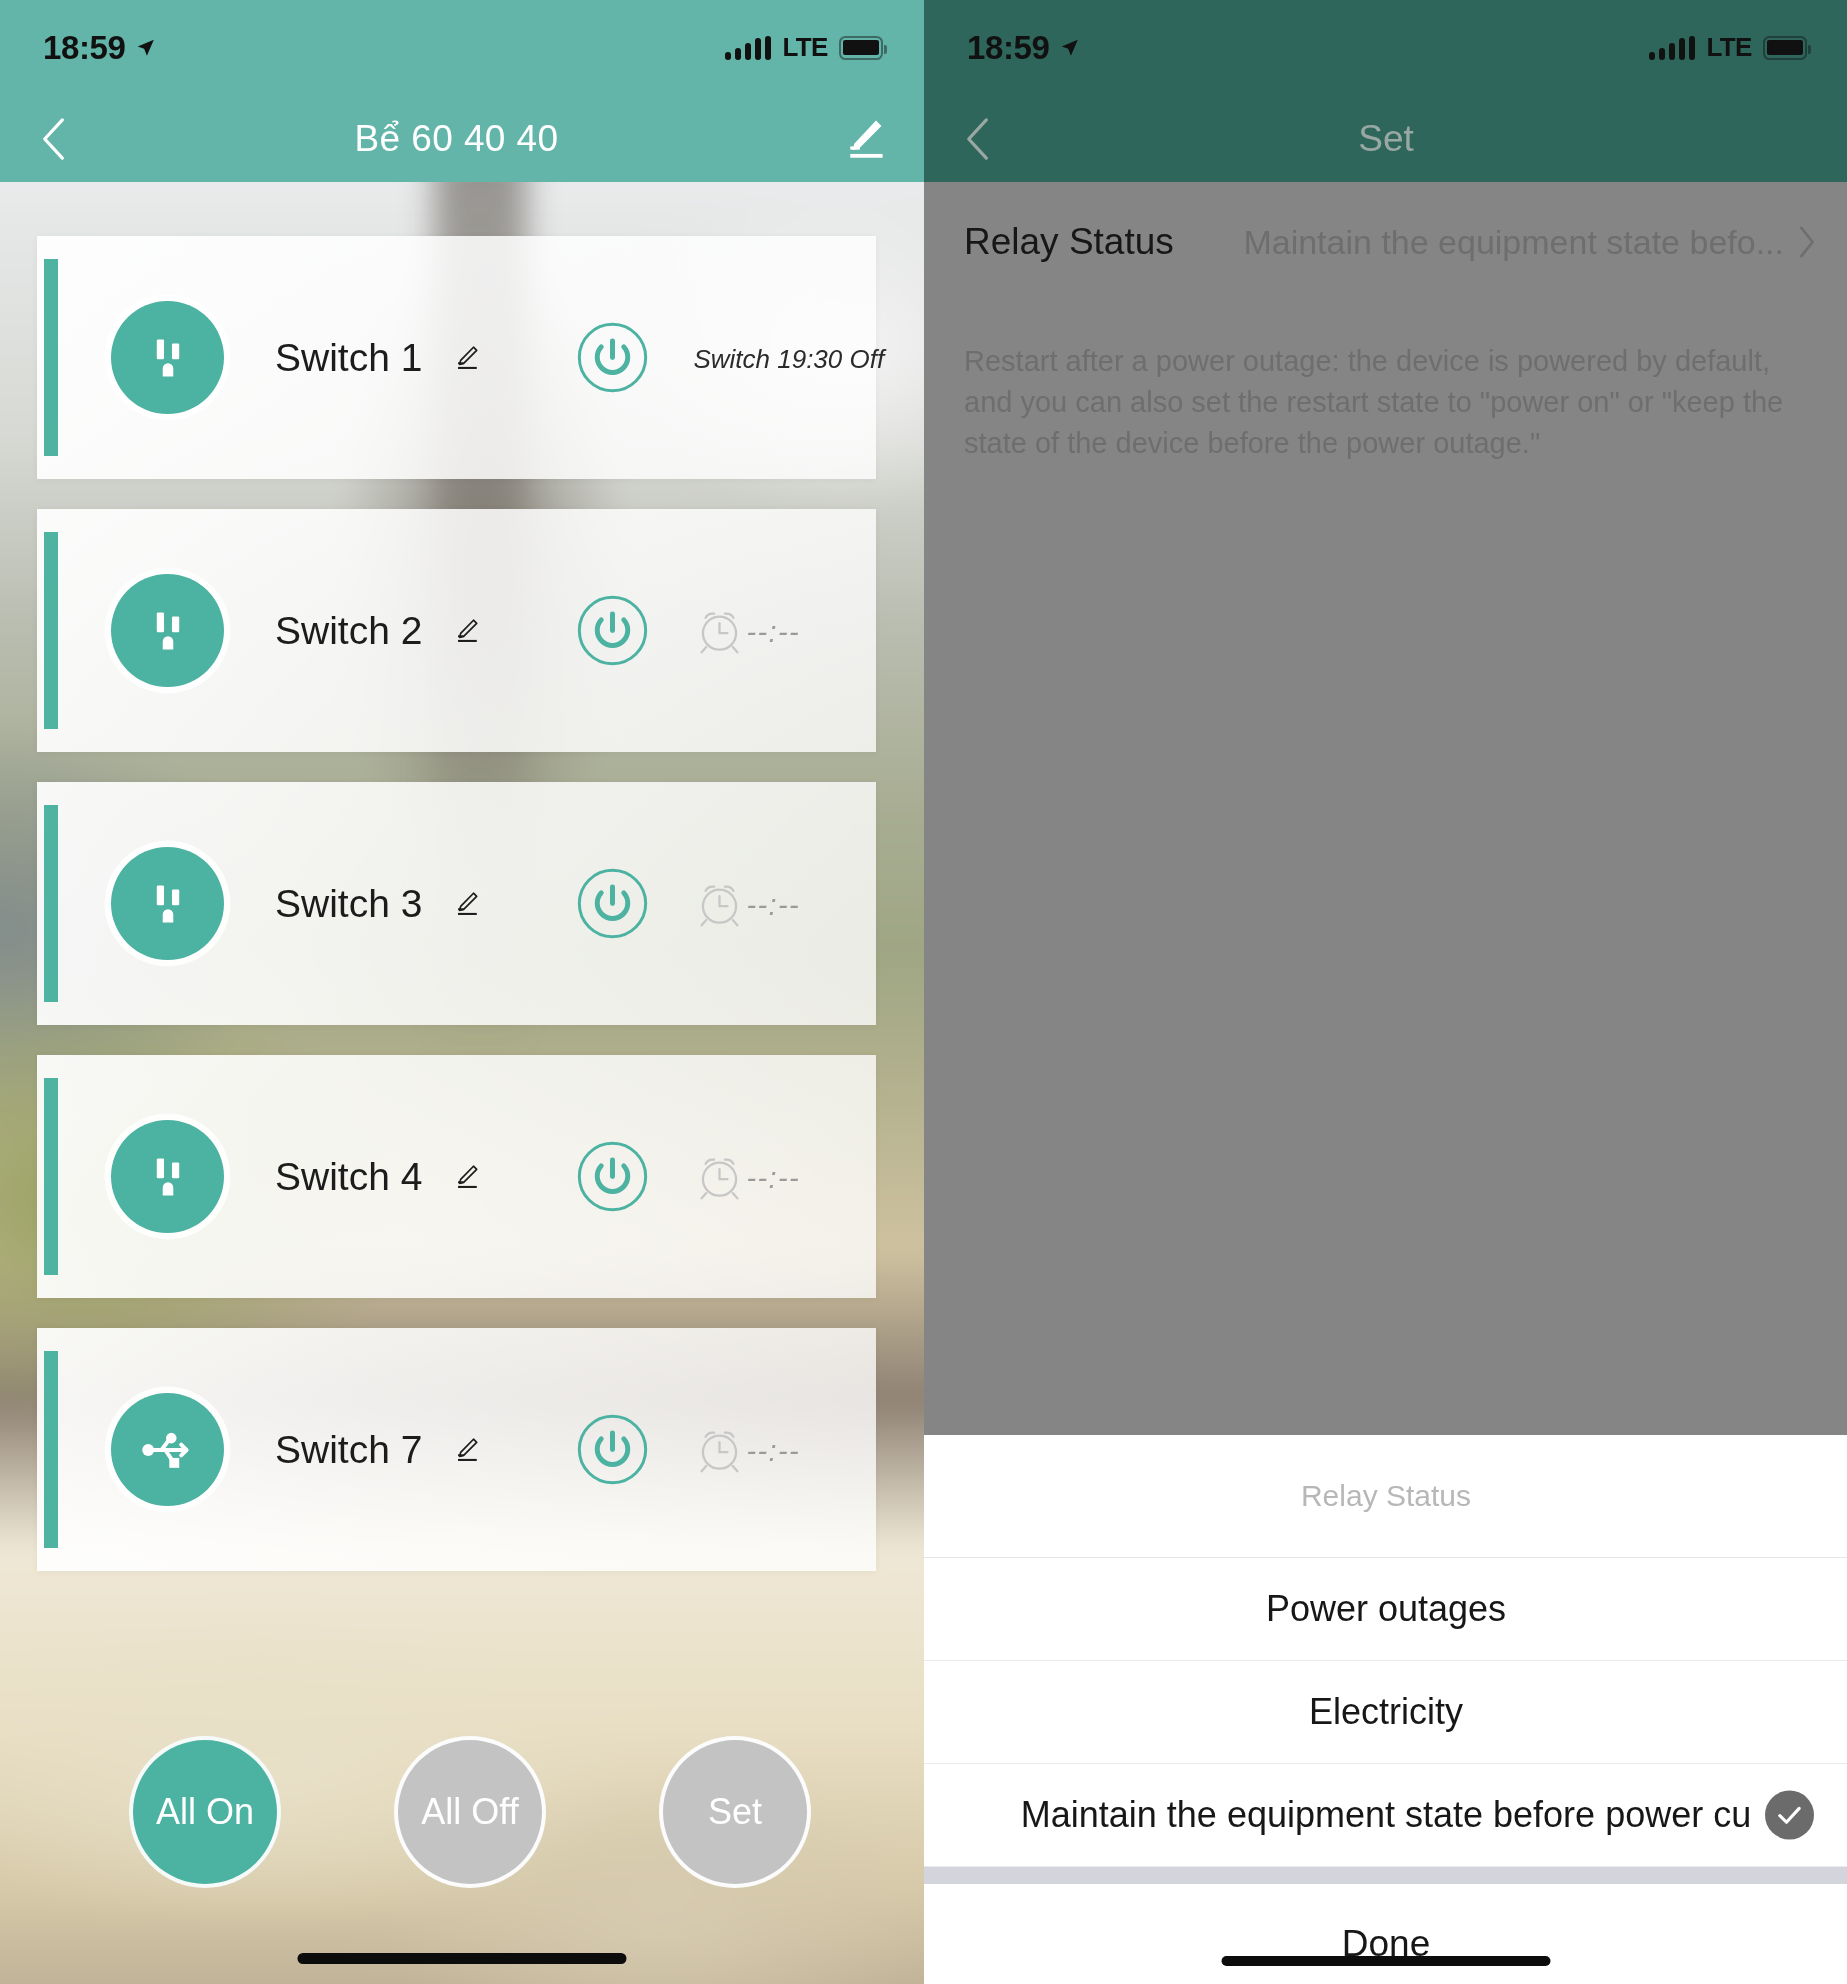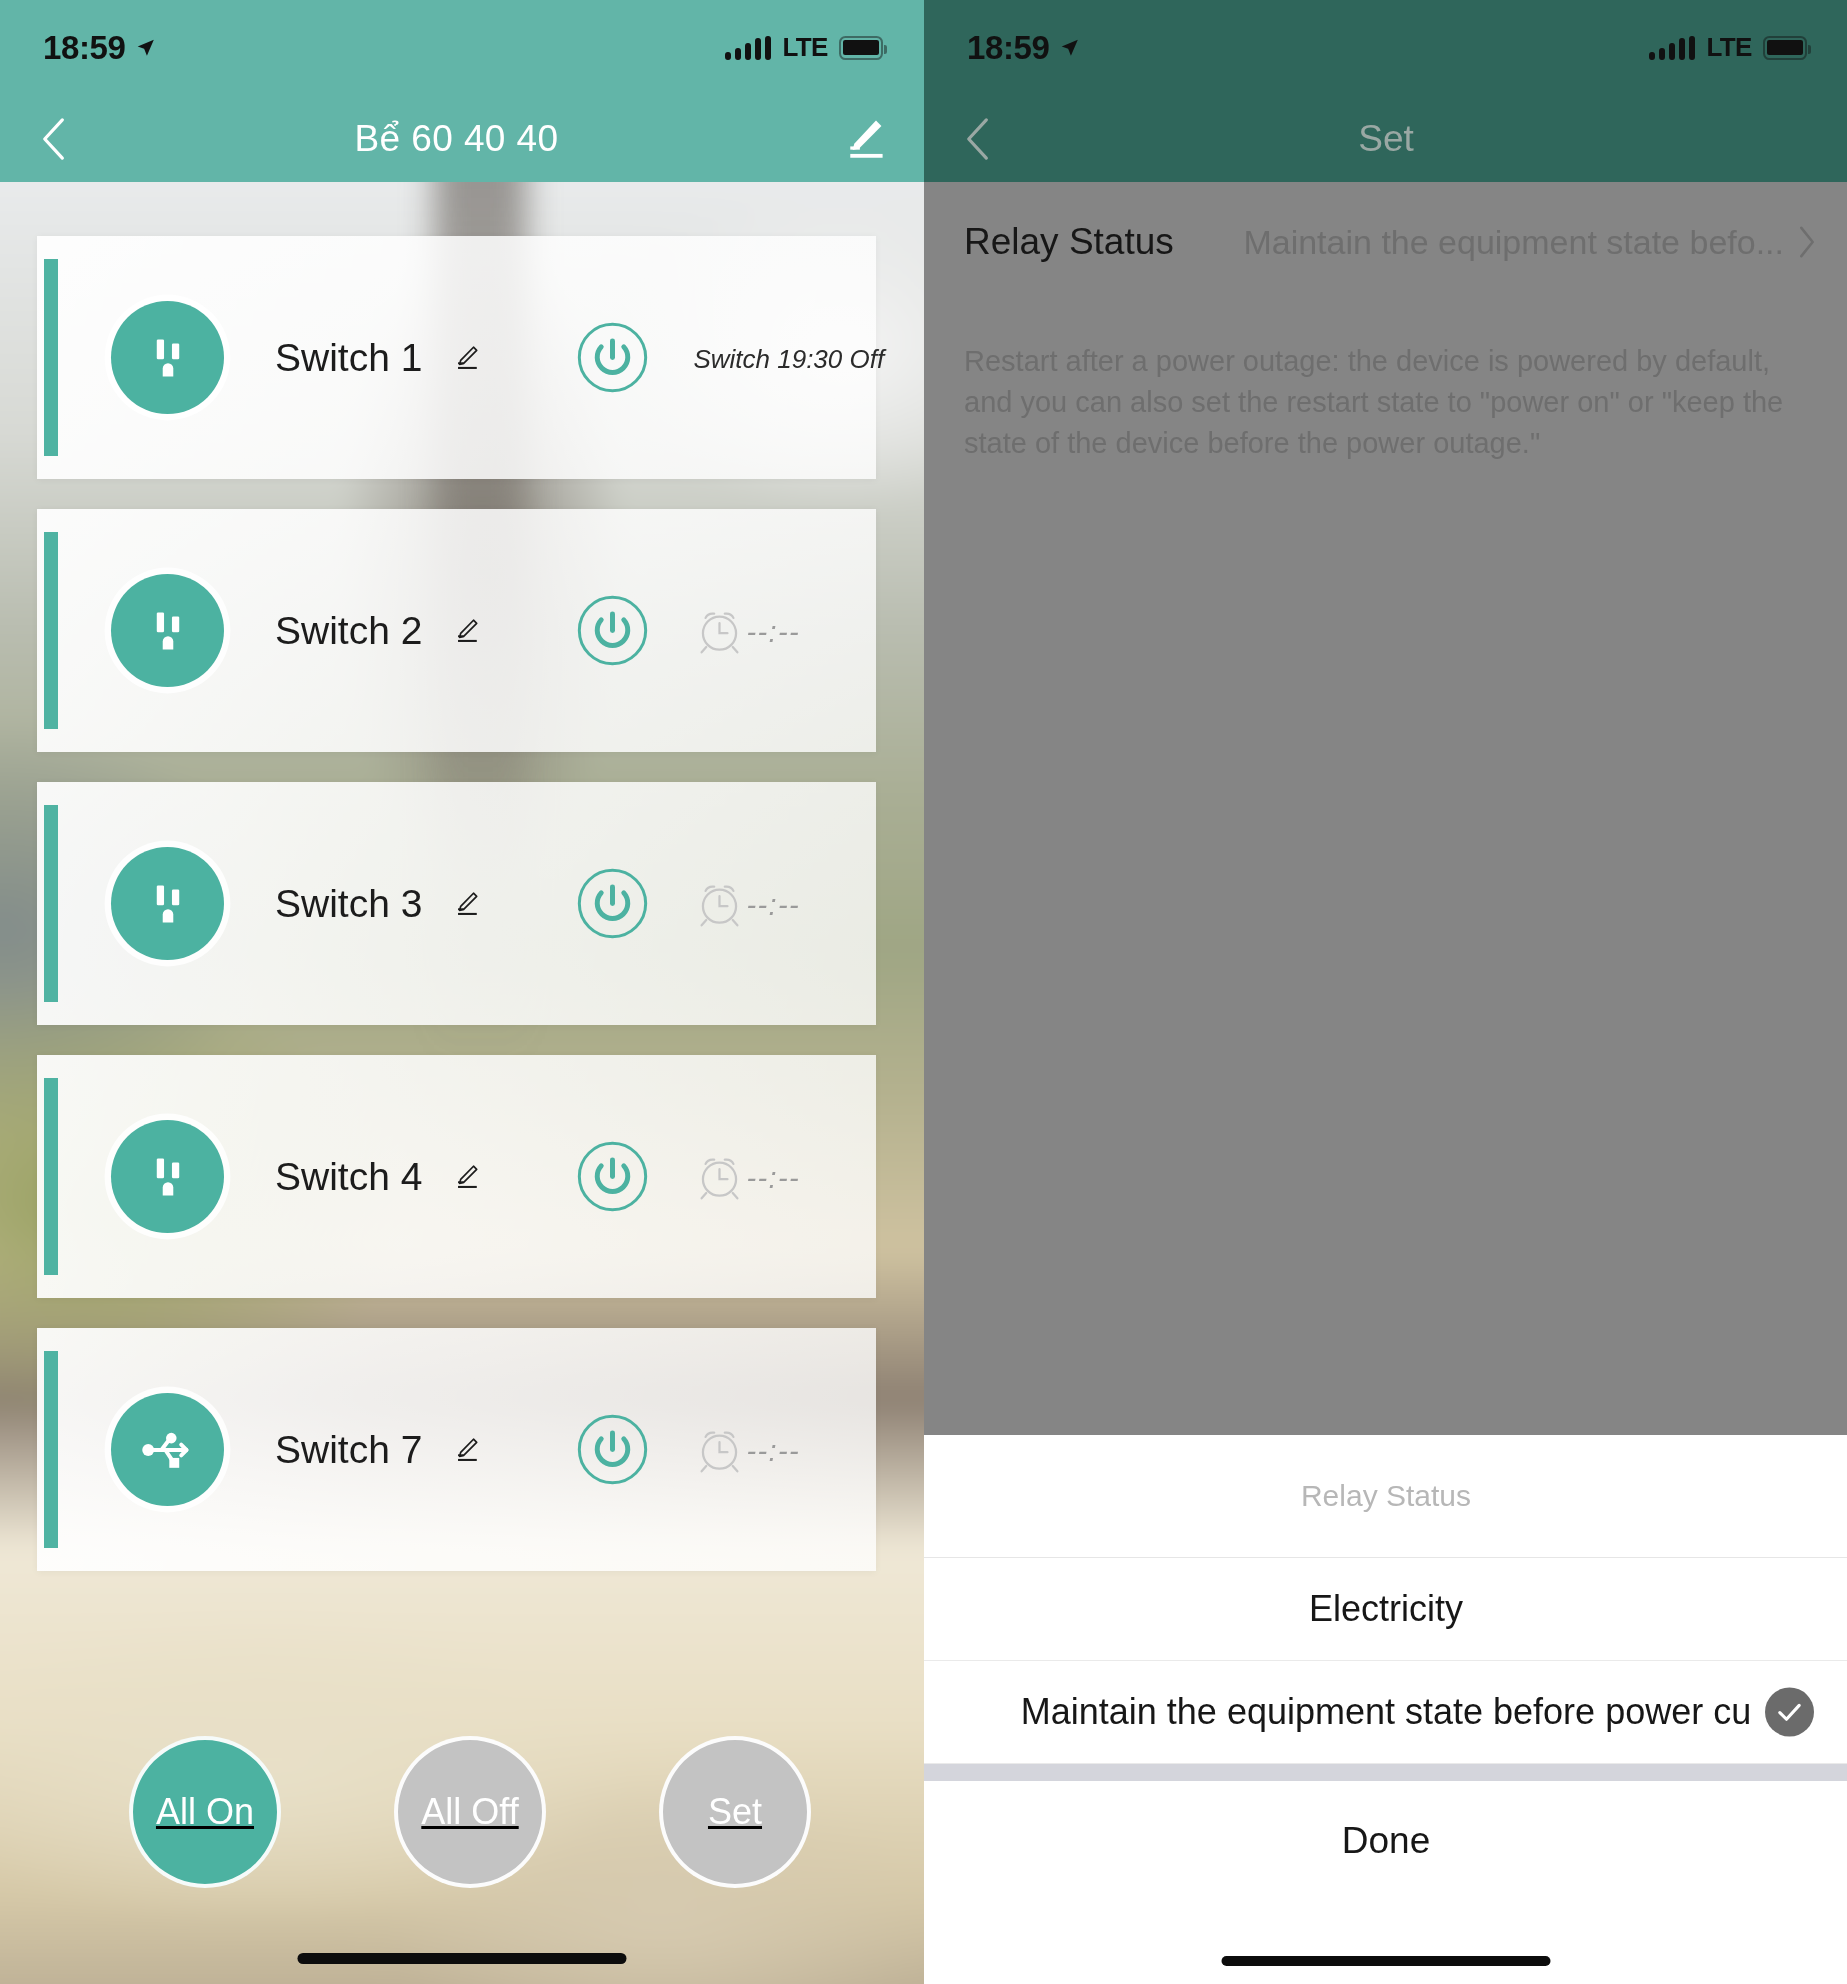--- a/index.html
+++ b/index.html
@@ -118,21 +118,21 @@
   .alarm-col {
     width: 164px; flex: 0 0 auto; display: flex; flex-direction: row;
     align-items: center; margin-right: 18.6px; cursor: pointer; font-style: italic;
   }
   .alarm-ico { width: 53px; height: 53px; }
   .alarm-txt { margin-top: 4.3px; font-size: 26px; color: #2b2b2b; white-space: nowrap; }
   .alarm-txt.muted { color: #9a9a9a; font-size: 29px; letter-spacing: 1.4px; }
 
   .bottom-actions {
     position: absolute; z-index: 6; left: 16px; right: 0; bottom: 97px;
-    display: flex; justify-content: space-evenly; align-items: center; text-decoration: underline;
+    display: flex; justify-content: space-evenly; align-items: center;
   }
   .round-btn {
     width: 152px; height: 152px; border-radius: 50%;
     display: flex; align-items: center; justify-content: center;
     color: #fff; font-size: 36px; cursor: pointer;
     border: 4.3px solid rgba(255,255,255,0.95);
   }
   .round-btn.on { background: #4cb2a1; }
   .round-btn.off { background: #c3c3c3; }
   .round-btn.set { background: #c3c3c3; }
@@ -478,20 +478,23 @@
             <path d="M3 2 L11 12 L3 22" fill="none" stroke="#6e6e6e" stroke-width="1.8" stroke-linecap="round" stroke-linejoin="round"></path>
           </svg>
         </div>
       </div>
       <div class="relay-desc">Restart after a power outage: the device is powered by default, and you can also set the restart state to "power on" or "keep the state of the device before the power outage."</div>
     </div>
 
     <div class="sheet">
       <div class="sheet-title">Relay Status</div>
 
+      <div class="sheet-opt">
+        <span>Power outages</span>
+      </div>
 
       <div class="sheet-opt">
         <span>Electricity</span>
       </div>
 
       <div class="sheet-opt selected">
         <span>Maintain the equipment state before power cu</span>
         <span class="check-badge">
           <svg viewBox="0 0 24 24">
             <path d="M4 12.5 L9.5 18 L20 6.5" fill="none" stroke="#fff" stroke-width="2.6" stroke-linecap="round" stroke-linejoin="round"></path>

